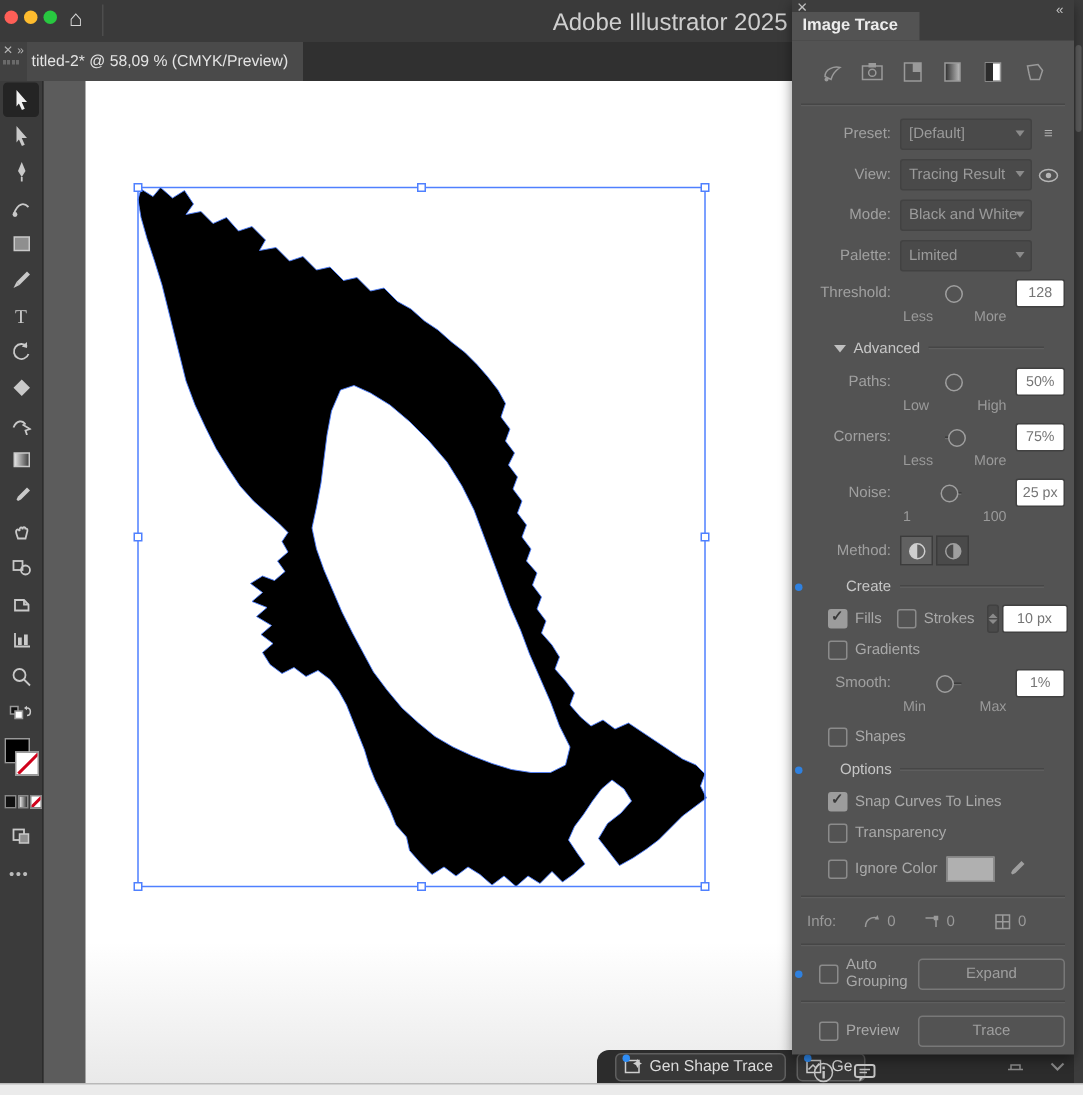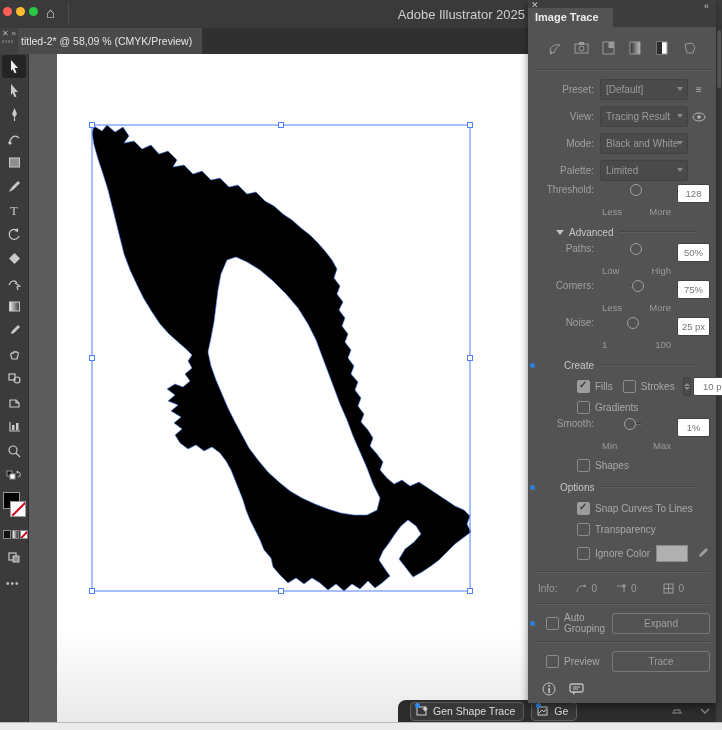--- a/index.html
+++ b/index.html
@@ -8,21 +8,21 @@
        -webkit-font-smoothing:antialiased;}
   .abs{position:absolute;}
   
   #titlebar{left:0;top:0;width:528px;height:28px;background:#3a3a3a;z-index:6;}
   .tl{width:9px;height:9px;border-radius:50%;top:7px;}
   #tl-red{left:3px;background:#ff5f57;}
   #tl-yellow{left:16px;background:#febc2e;}
   #tl-green{left:29px;background:#28c840;}
   #home-icon{left:46px;top:4px;font-size:15px;color:#d6d6d6;line-height:18px;}
   #tb-sep{left:68px;top:3px;width:1px;height:21px;background:#4d4d4d;}
-  #app-title{right:3px;top:7px;font-size:13px;color:#cfcfcf;}
+  #app-title{right:3px;top:7px;font-size:16px;color:#cfcfcf;}
   
   #tabbar{left:0;top:28px;width:528px;height:26px;background:#303030;z-index:6;}
   #tools-header{left:0;top:0;width:18px;height:26px;background:#414141;color:#b5b5b5;font-size:8px;}
   #tools-header .hx{position:absolute;left:2px;top:1px;}
   #tools-header .hc{position:absolute;right:2px;top:1px;}
   #tools-header .grip{position:absolute;left:2px;top:12px;width:12px;height:3px;
     background:repeating-linear-gradient(90deg,#6a6a6a 0 2px,transparent 2px 3px);}
   #doc-tab{left:18px;top:0;height:26px;background:#4a4a4a;color:#e3e3e3;font-size:10.5px;
     line-height:26px;padding:0 10px 0 3px;white-space:nowrap;}
   
@@ -71,38 +71,38 @@
   #panel-close{position:absolute;left:3px;top:0px;color:#c0c0c0;font-size:9px;}
   #panel-tab{position:absolute;left:0;top:8px;height:19px;background:#535353;color:#ececec;
     font-weight:bold;font-size:11px;line-height:19px;padding:0 14px 0 7px;}
   .prow{display:flex;align-items:center;padding:0 6px;}
   .plabel{width:60px;text-align:right;padding-right:6px;flex:none;color:#a0a0a0;}
   .pselect{flex:1;height:19px;background:#4a4a4a;border:1px solid #424242;border-radius:2px;
     color:#9b9b9b;display:flex;align-items:center;padding:0 5px;position:relative;}
   .pselect .chev{position:absolute;right:4px;top:7px;width:0;height:0;
     border-left:3.5px solid transparent;border-right:3.5px solid transparent;border-top:4px solid #8b8b8b;}
   .acc{width:22px;flex:none;display:flex;justify-content:center;color:#b5b5b5;}
-  .slider-row{display:flex;align-items:flex-start;padding:0 6px;height:22px;gap:28px;}
+  .slider-row{display:flex;align-items:center;padding:0 6px;height:22px;gap:28px;}
   .track{flex:1;height:11px;position:relative;margin:0 8px 0 2px;}
   .track .line{position:absolute;left:0;right:0;top:5px;height:1px;background:#3b3b3b;border-bottom:1px solid #6b6b6b;}
   .knob{position:absolute;top:0;width:10px;height:10px;border-radius:50%;border:1.5px solid #9f9f9f;
     background:#535353;transform:translateX(-6px);}
   .valbox{width:31px;height:17px;flex:none;background:#ffffff;border:1px solid #414141;border-radius:2px;
     color:#757575;font-size:9.5px;display:flex;align-items:center;justify-content:center;}
   .sublabels{display:flex;justify-content:space-between;font-size:9.5px;color:#9a9a9a;
     padding:0 45px 0 74px;height:15px;}
   .sect{display:flex;align-items:center;padding:0 20px;height:22px;color:#c6c6c6;position:relative;}
   .sect .rule{flex:1;height:1px;background:#464646;border-bottom:1px solid #5e5e5e;margin-left:6px;}
   .tri{width:0;height:0;border-left:4px solid transparent;border-right:4px solid transparent;
     border-top:5px solid #c0c0c0;margin:0 5px 0 8px;}
   .bluedot{position:absolute;left:2px;top:9px;width:5px;height:5px;border-radius:50%;background:#2f81e0;}
   .cb{width:11px;height:11px;border:1px solid #8b8b8b;border-radius:2px;flex:none;margin-right:5px;position:relative;background:transparent;}
   .cb.checked{background:#9c9c9c;border-color:#9c9c9c;}
   .cb.checked:after{content:"✓";position:absolute;left:1px;top:-2px;font-size:10px;color:#3a3a3a;font-weight:bold;}
-  .chkrow{display:flex;align-items:center;padding:0 6px 0 24px;height:21px;margin-left:25px;}
+  .chkrow{display:flex;align-items:center;padding:0 6px 0 24px;height:21px;}
   .divider{height:1px;background:#464646;border-bottom:1px solid #5e5e5e;margin:5px 6px;}
   .mbtn{width:20px;height:18px;background:#4a4a4a;border:1px solid #3c3c3c;display:flex;align-items:center;justify-content:center;}
   .mbtn.on{background:#616161;}
   .stepper{width:11px;height:17px;border:1px solid #414141;background:#4a4a4a;border-radius:2px;
     display:flex;flex-direction:column;align-items:center;justify-content:center;gap:1px;margin:0 2px 0 8px;}
   .stepper i{width:0;height:0;border-left:3px solid transparent;border-right:3px solid transparent;}
   .stepper .up{border-bottom:3.5px solid #8b8b8b;}
   .stepper .dn{border-top:3.5px solid #8b8b8b;}
   .panelbtn{width:96px;height:19px;border:1px solid #787878;border-radius:3px;background:transparent;
     color:#9f9f9f;font-size:10px;display:flex;align-items:center;justify-content:center;flex:none;}
@@ -464,20 +464,35 @@
       <span class="line"></span>
         <span class="knob" style="left: 24%;"></span>
     </span>
     <span class="valbox">25 px</span>
   </div>
   <div class="sublabels">
     <span>1</span>
     <span>100</span>
   </div>
 
+  <div class="prow" style="height:26px">
+    <span class="plabel">Method:</span>
+    <span class="mbtn on">
+      <svg width="13" height="13">
+          <circle cx="6.5" cy="6.5" r="5" fill="none" stroke="#cfcfcf"></circle>
+          <path d="M6.5,1.5 A5,5 0 0 0 6.5,11.5 Z" fill="#cfcfcf"></path>
+        </svg>
+    </span>
+    <span class="mbtn" style="margin-left:2px">
+      <svg width="13" height="13">
+          <circle cx="6.5" cy="6.5" r="5" fill="none" stroke="#9f9f9f"></circle>
+          <path d="M6.5,1.5 A5,5 0 0 1 6.5,11.5 Z" fill="#9f9f9f"></path>
+        </svg>
+    </span>
+  </div>
 
   <div class="sect">
     <span class="bluedot"></span>
     <span style="margin-left:16px">Create</span>
     <span class="rule"></span>
   </div>
 
   <div class="chkrow">
     <span class="cb checked"></span>
     <span>Fills</span>

